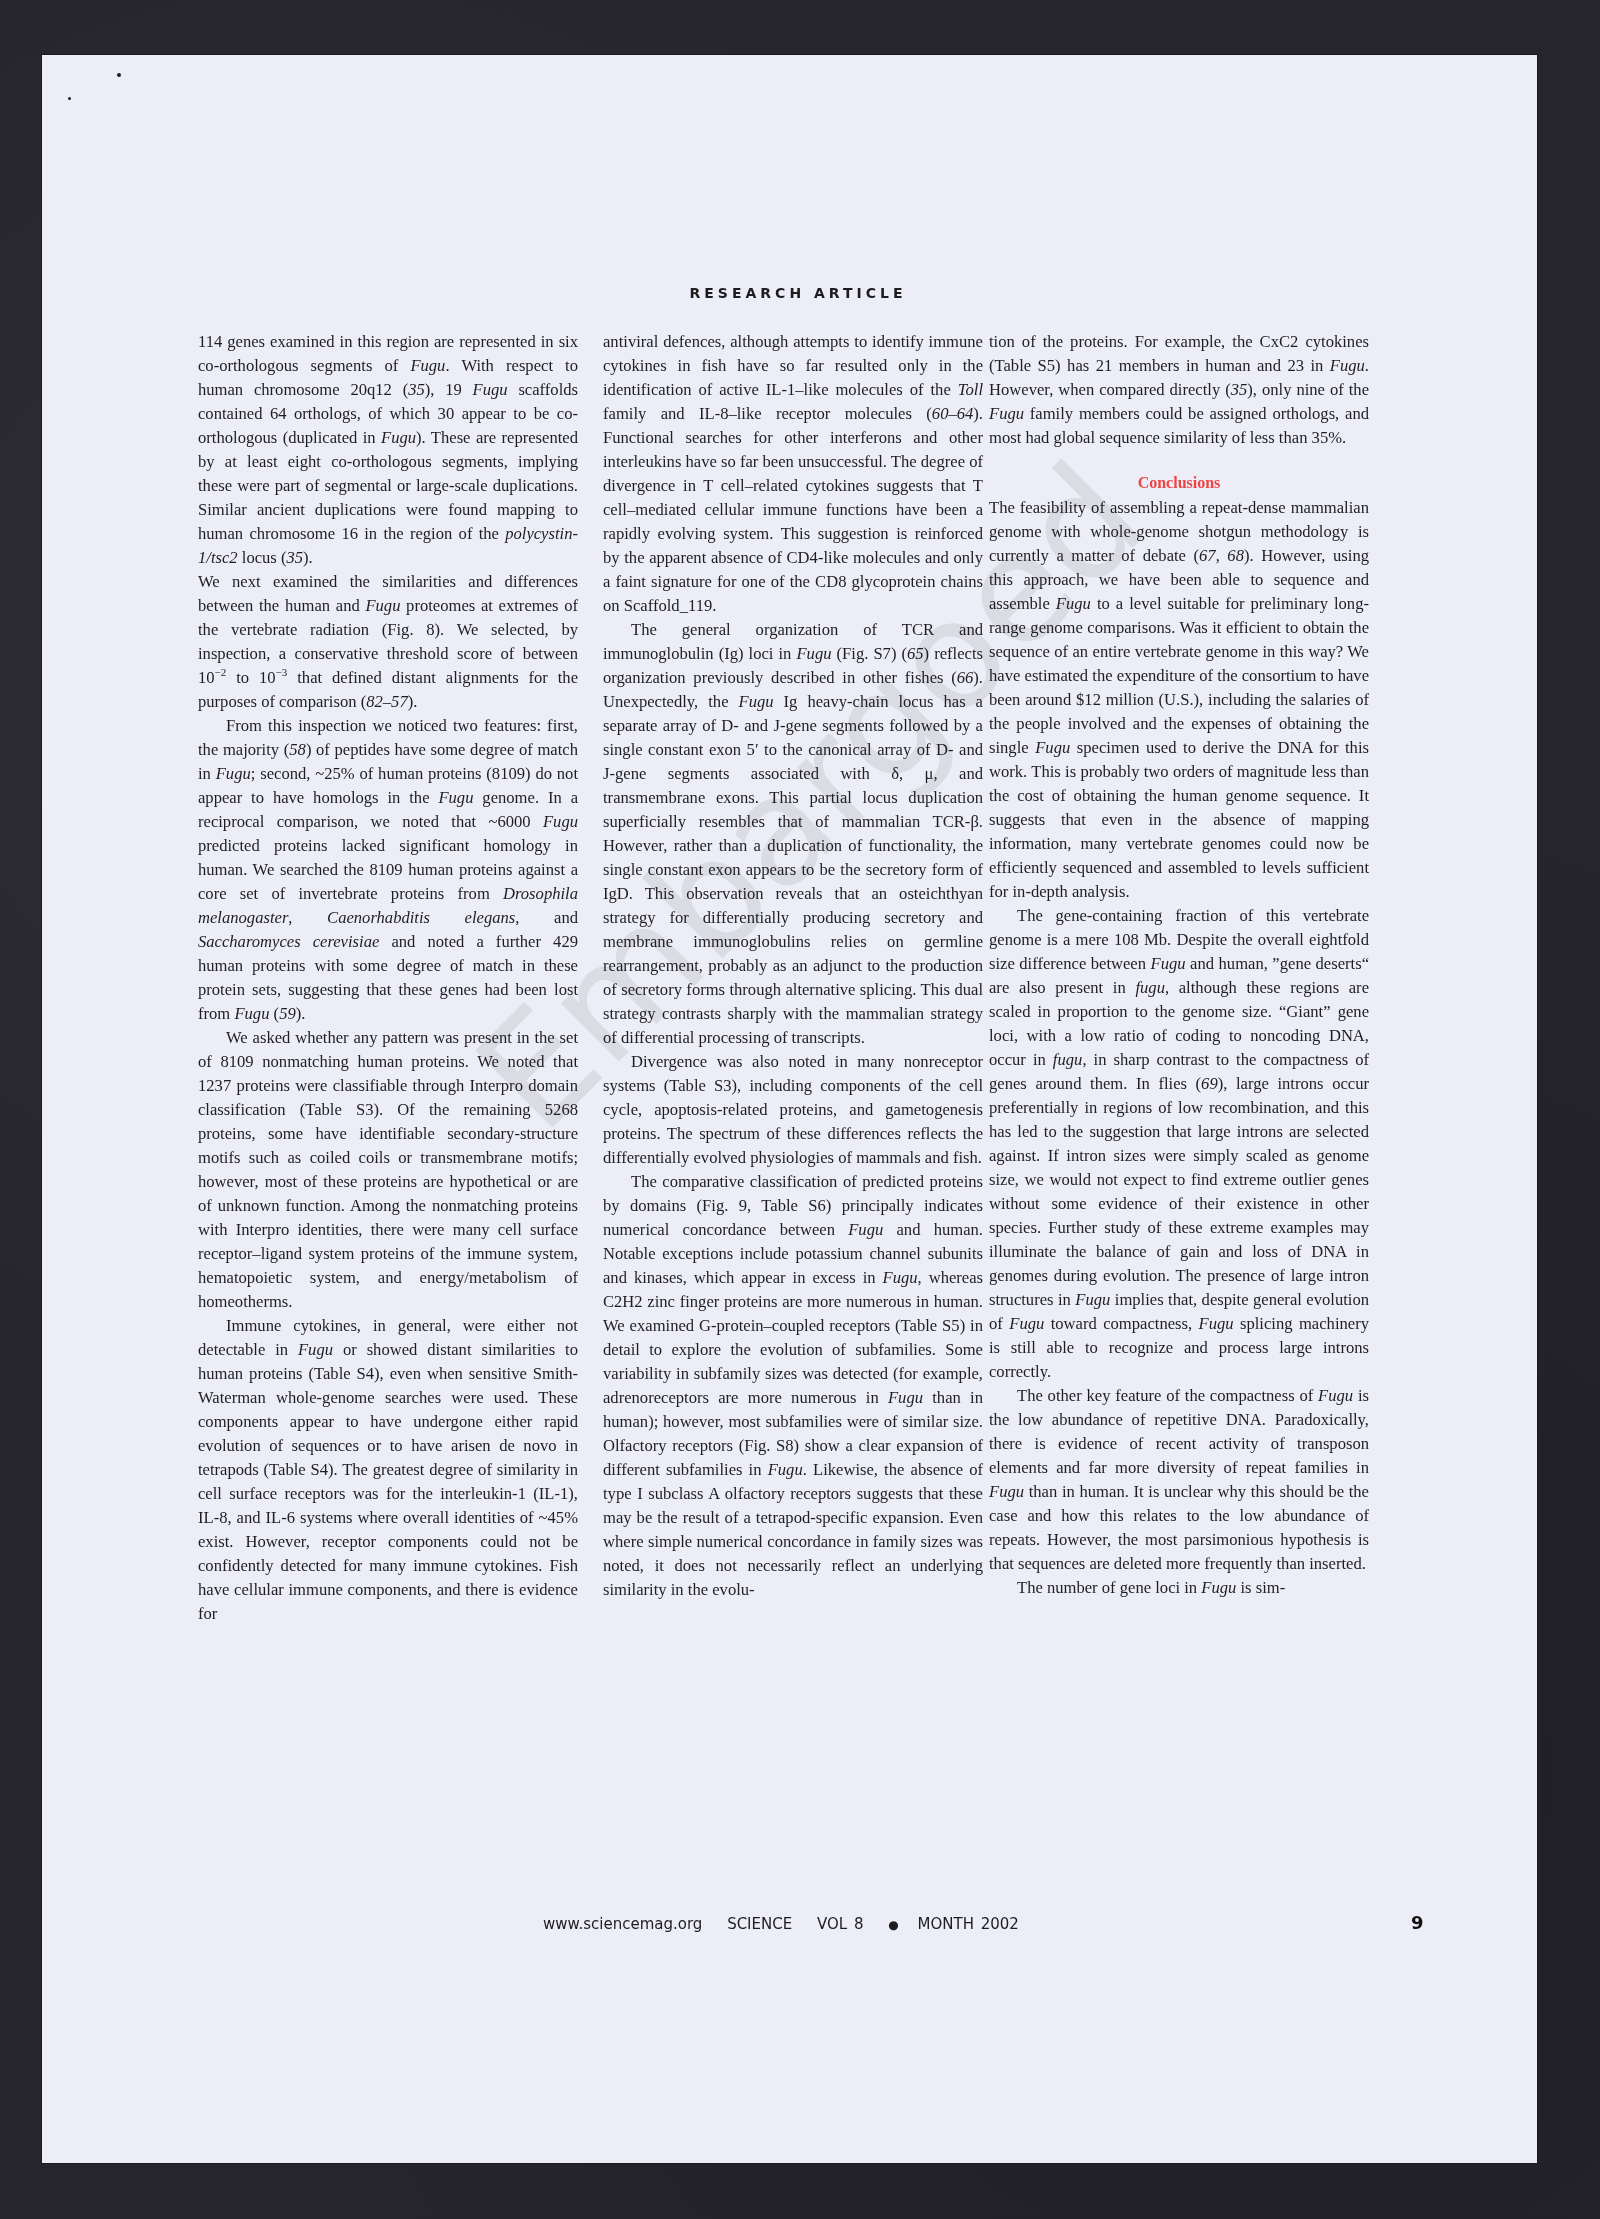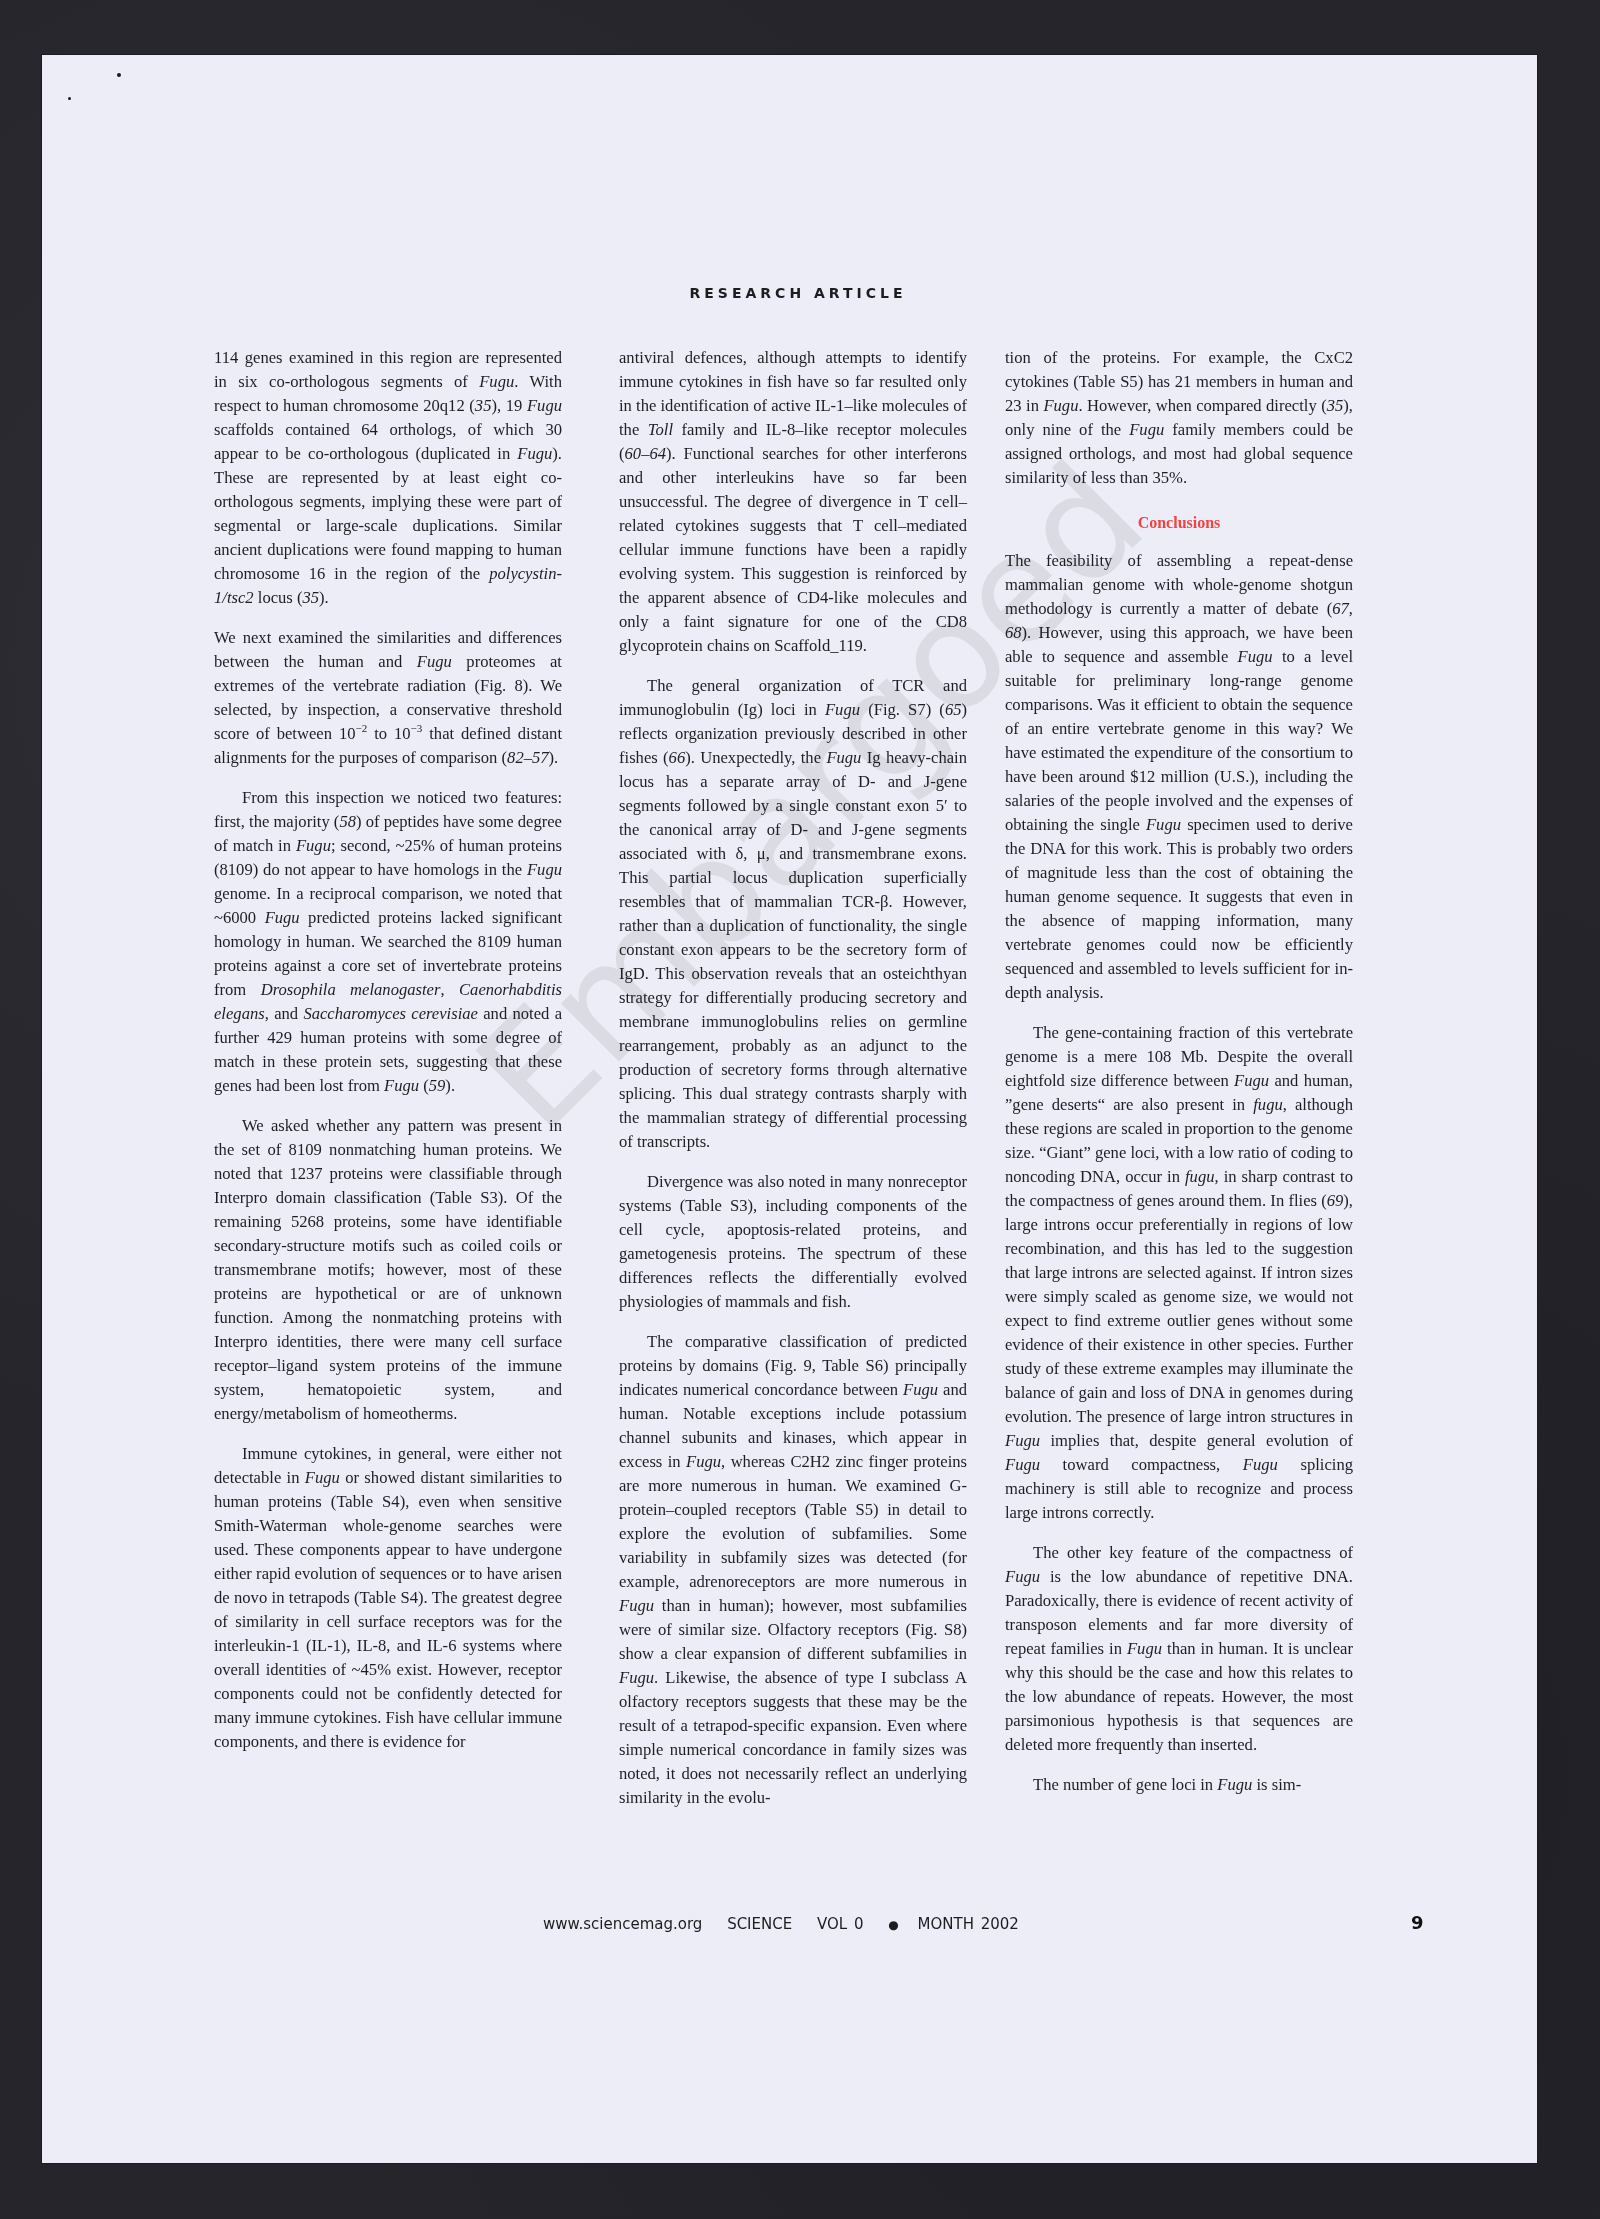--- a/index.html
+++ b/index.html
@@ -21,21 +21,21 @@
     letter-spacing: 4px; color: #1d1d1f; text-transform: uppercase;
   }
   .col {
     position: absolute; top: 330px; width: 380px;
     font-family: "Liberation Serif", serif; font-size: 16.6px; line-height: 24px;
     color: #1e1e22; text-align: justify; hyphens: manual;
   }
   .col.left  { left: 198px; }
   .col.mid   { left: 603px; top: 330px; }
   .col.right { left: 989px; }
-  .col p { margin: 16px; }
+  .col p { margin: 0; }
   .col p.indent { text-indent: 28px; }
   .col h2 {
     font-family: Liberation Serif, serif; font-size: 16px; line-height: 21px;
     font-weight: bold; margin: 14px 0 3px 0; text-align: center; color: #ef4444;
   }
   .col h2 i { font-style: italic; }
   .col i, .col em { font-style: italic; }
   sup { font-size: 11px; line-height: 0; }
   .footer {
     position: absolute; top: 1915px; left: 535px;
@@ -86,17 +86,17 @@
   <h2 style="margin-top:22px;">Conclusions</h2>
   <p>The feasibility of assembling a repeat-dense mammalian genome with whole-genome shotgun methodology is currently a matter of debate (<i>67</i>, <i>68</i>). However, using this approach, we have been able to sequence and assemble <i>Fugu</i> to a level suitable for preliminary long-range genome comparisons. Was it efficient to obtain the sequence of an entire vertebrate genome in this way? We have estimated the expenditure of the consortium to have been around $12 million (U.S.), including the salaries of the people involved and the expenses of obtaining the single <i>Fugu</i> specimen used to derive the DNA for this work. This is probably two orders of magnitude less than the cost of obtaining the human genome sequence. It suggests that even in the absence of mapping information, many vertebrate genomes could now be efficiently sequenced and assembled to levels sufficient for in-depth analysis.</p>
   <p class="indent">The gene-containing fraction of this vertebrate genome is a mere 108 Mb. Despite the overall eightfold size difference between <i>Fugu</i> and human, ”gene deserts“ are also present in <i>fugu</i>, although these regions are scaled in proportion to the genome size. “Giant” gene loci, with a low ratio of coding to noncoding DNA, occur in <i>fugu</i>, in sharp contrast to the compactness of genes around them. In flies (<i>69</i>), large introns occur preferentially in regions of low recombination, and this has led to the suggestion that large introns are selected against. If intron sizes were simply scaled as genome size, we would not expect to find extreme outlier genes without some evidence of their existence in other species. Further study of these extreme examples may illuminate the balance of gain and loss of DNA in genomes during evolution. The presence of large intron structures in <i>Fugu</i> implies that, despite general evolution of <i>Fugu</i> toward compactness, <i>Fugu</i> splicing machinery is still able to recognize and process large introns correctly.</p>
   <p class="indent">The other key feature of the compactness of <i>Fugu</i> is the low abundance of repetitive DNA. Paradoxically, there is evidence of recent activity of transposon elements and far more diversity of repeat families in <i>Fugu</i> than in human. It is unclear why this should be the case and how this relates to the low abundance of repeats. However, the most parsimonious hypothesis is that sequences are deleted more frequently than inserted.</p>
   <p class="indent">The number of gene loci in <i>Fugu</i> is sim-</p>
 </div>
 
 <div class="footer">
   <span>www.sciencemag.org</span>
   <span>SCIENCE</span>
-  <span>VOL 0</span>
+  <span>VOL 8</span>
   <span style="margin-right:4px;font-size:12px;">●</span>
   <span>MONTH 2002</span>
 </div>
 <div class="page-num">9</div>
 
 </body></html>

